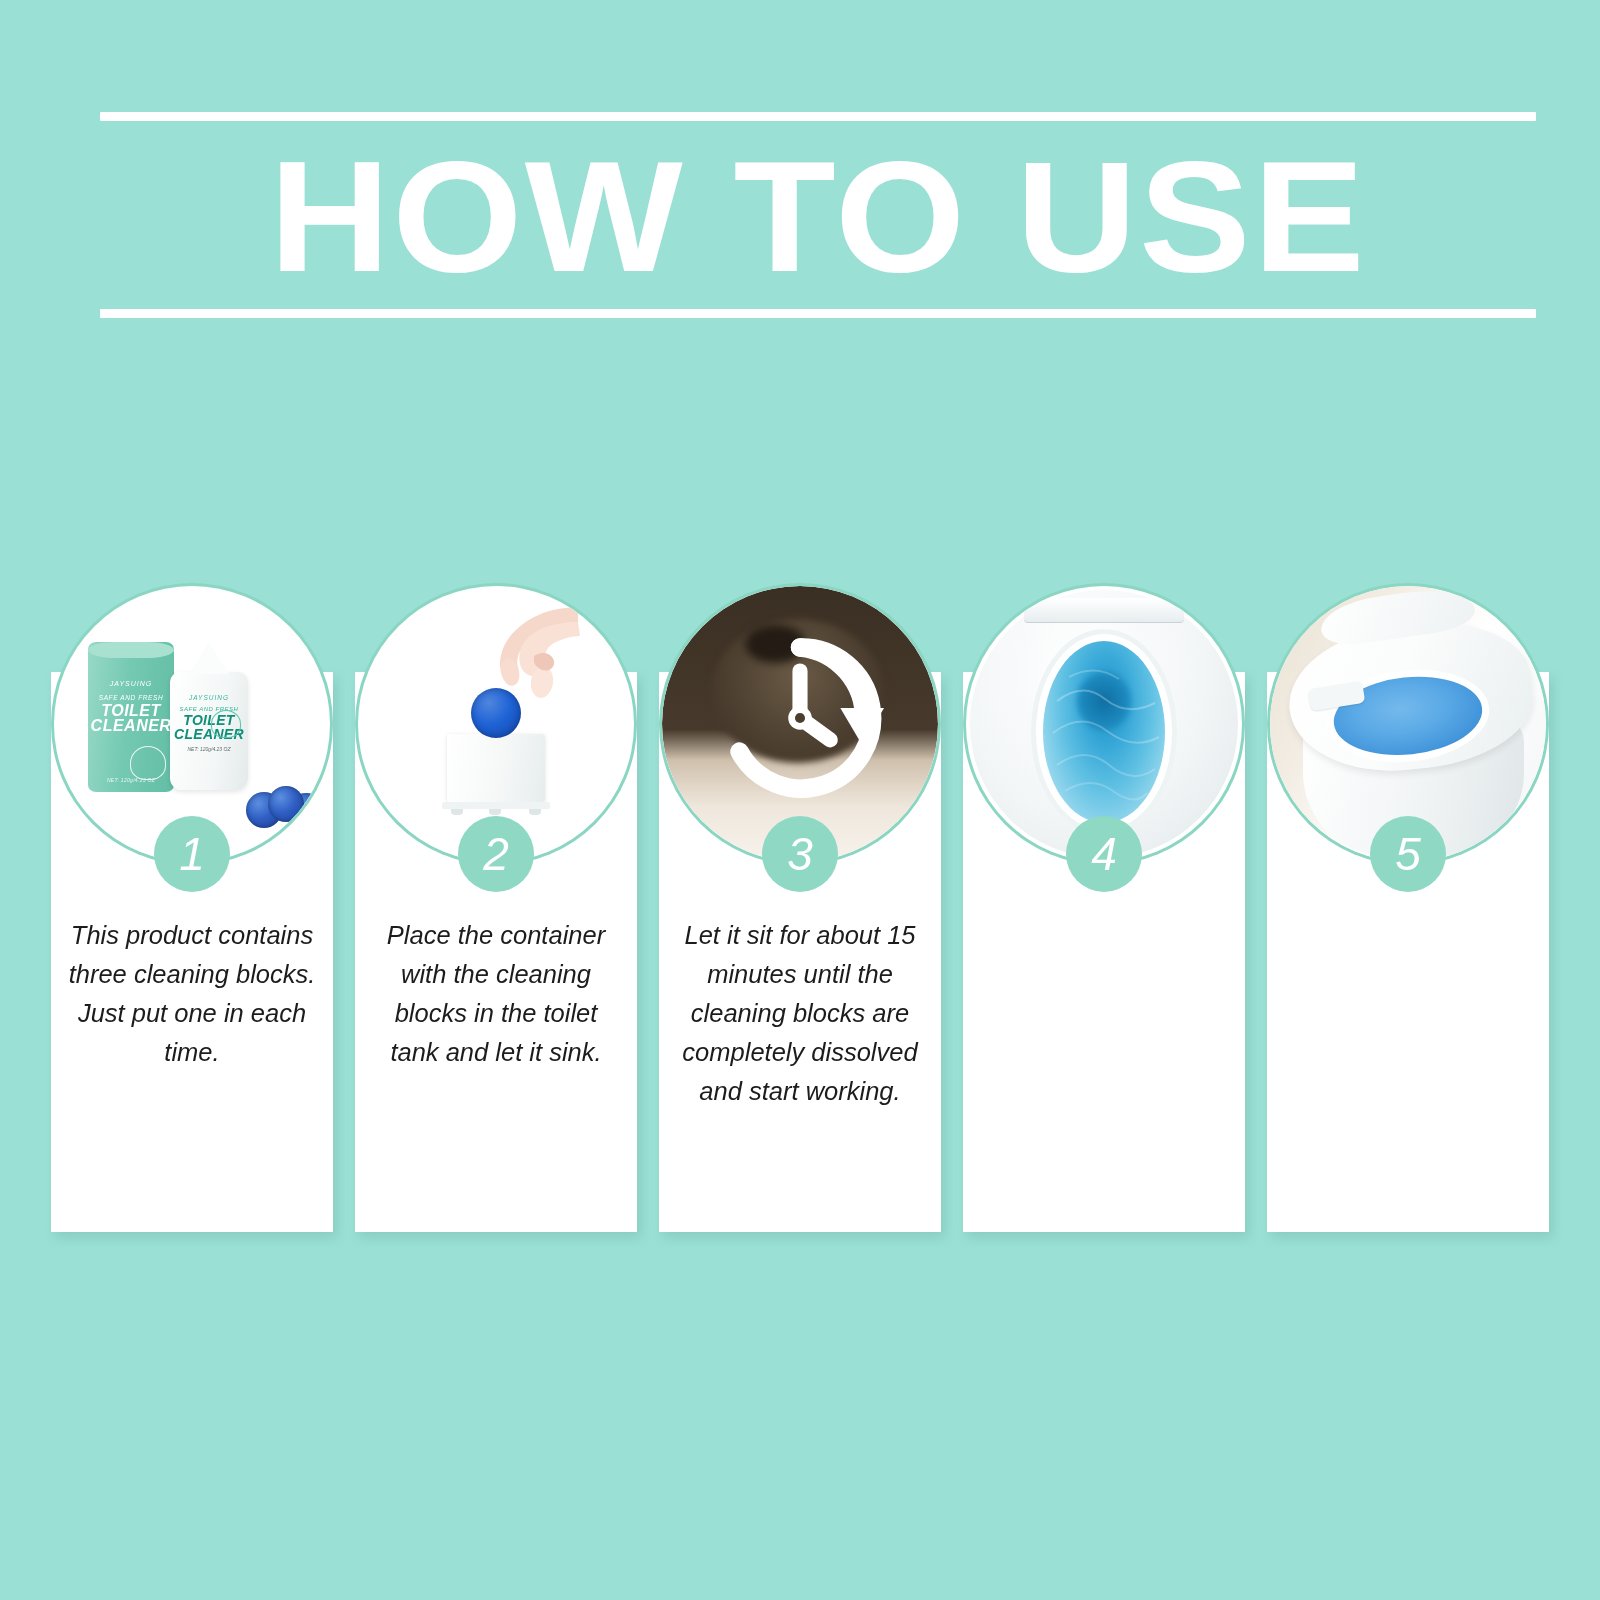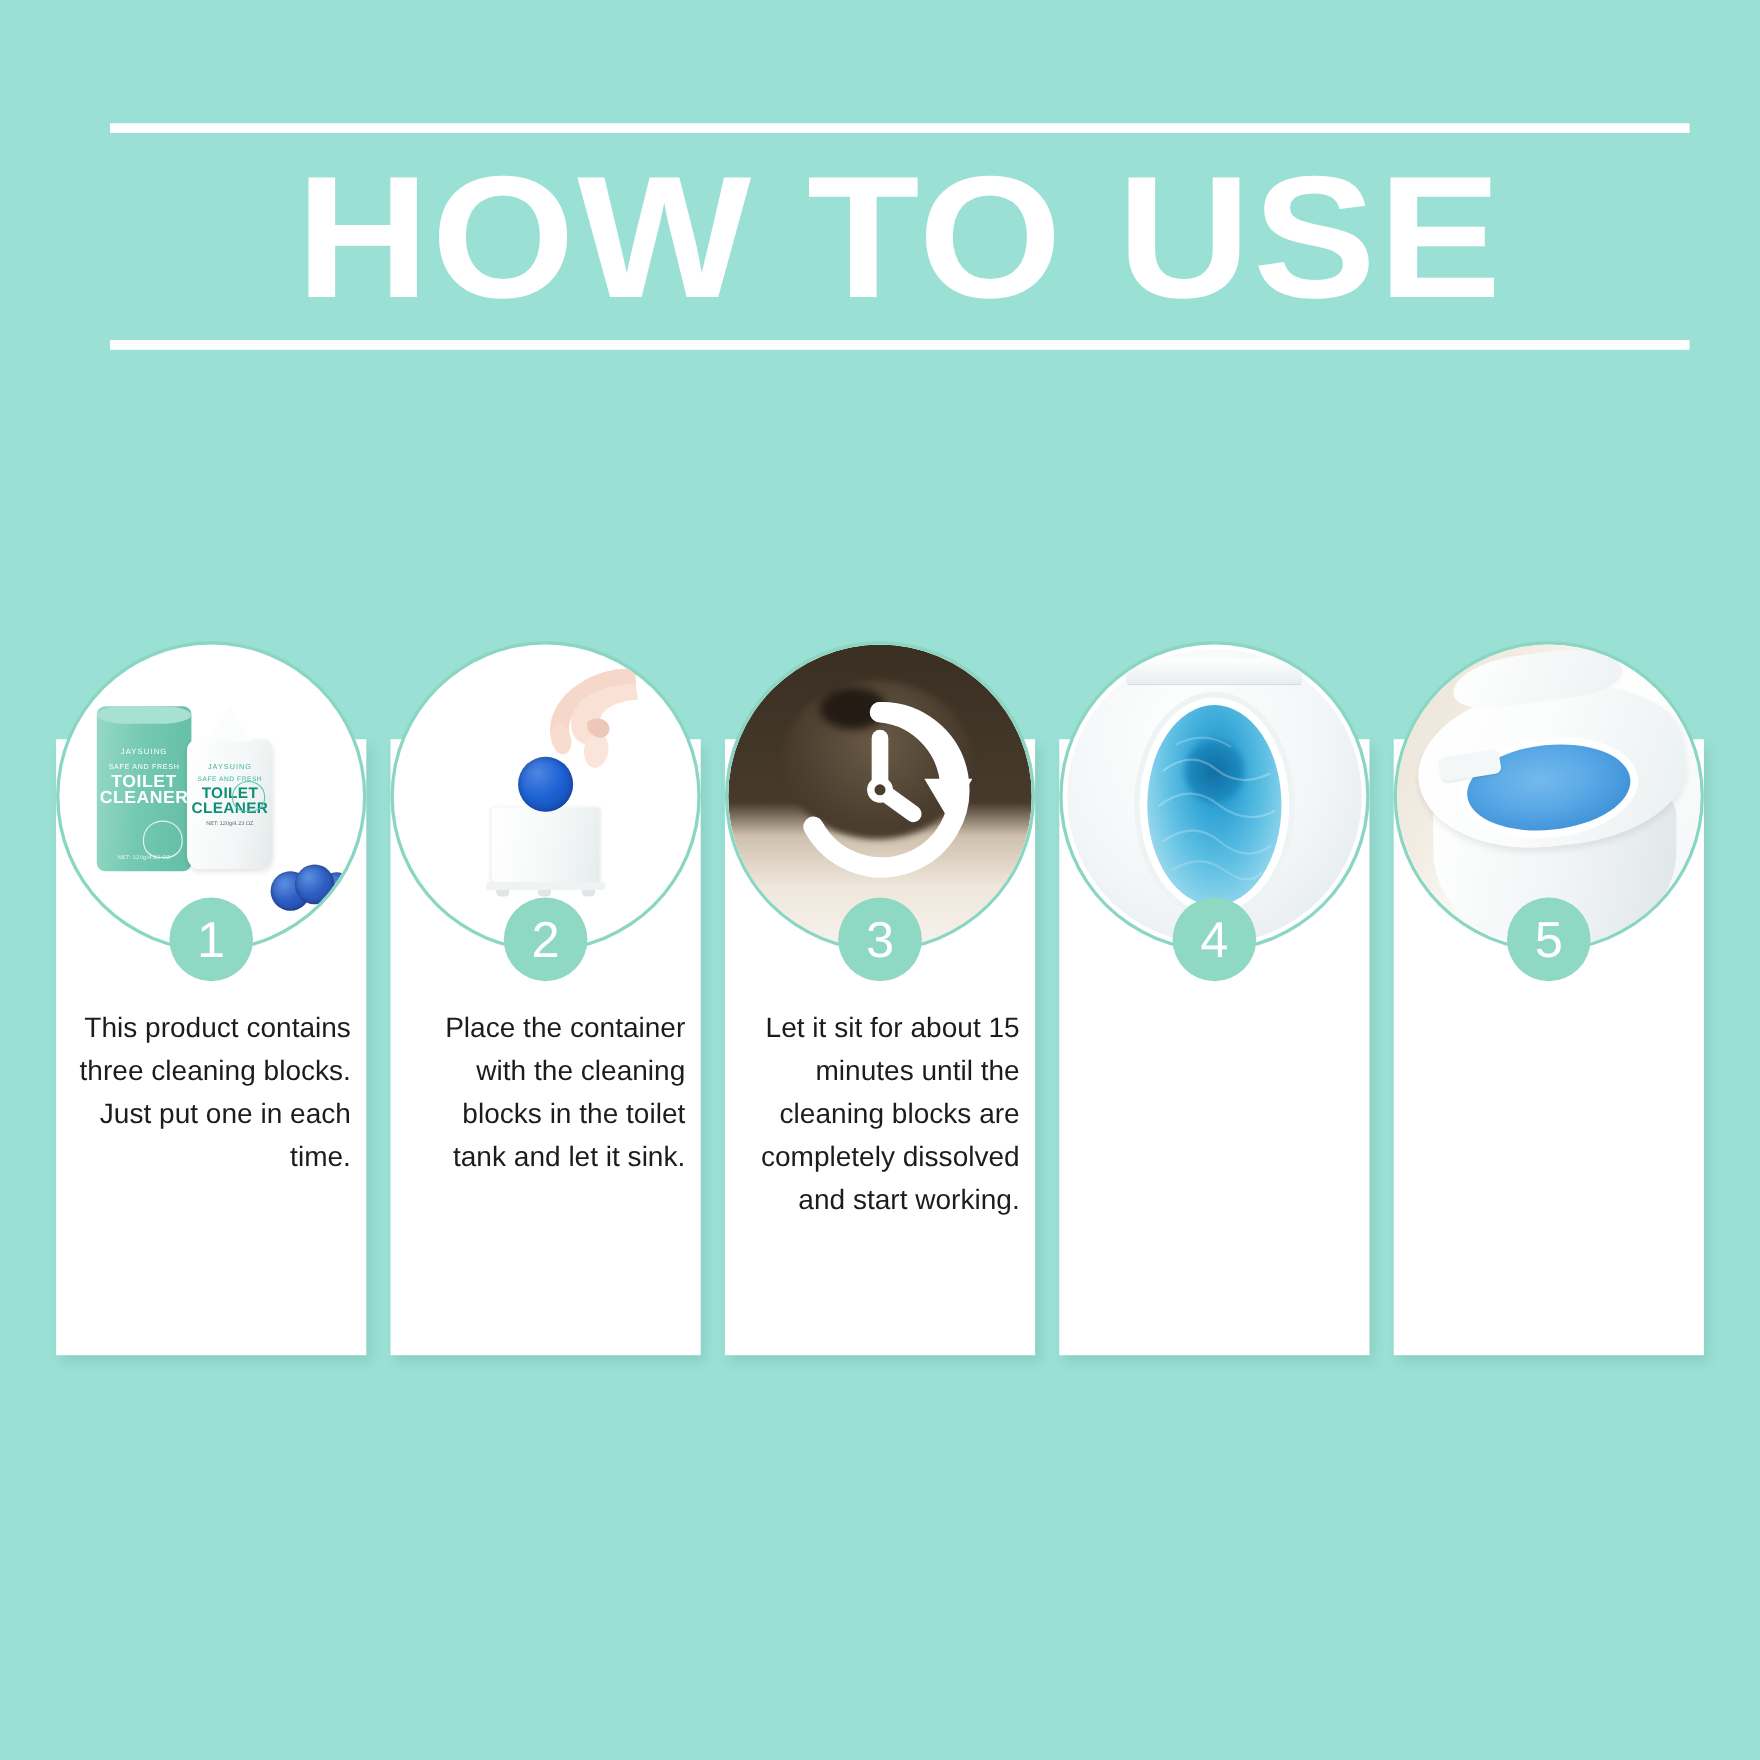--- a/index.html
+++ b/index.html
@@ -47,20 +47,21 @@
     width: 1498px;
     height: 648px;
     display: flex;
     justify-content: space-between;
     align-items: flex-start;
   }
   .card {
     position: relative;
     width: 282px;
     height: 646px;
+    font-style: italic;
   }
   .card-body {
     position: absolute;
     left: 0;
     top: 86px;
     width: 282px;
     height: 560px;
     background: #ffffff;
     box-shadow: 4px 6px 10px rgba(80,140,130,0.22);
   }
@@ -103,21 +104,21 @@
     justify-content: center;
     z-index: 6;
     line-height: 1;
   }
 
   .caption {
     position: absolute;
     left: 14px;
     right: 14px;
     top: 330px;
-    text-align: right;
+    text-align: center;
     font-size: 25.5px;
     line-height: 39px;
     color: #1c1c1c;
     z-index: 2;
   }
 
   
   .art { position:absolute; inset:0; }
 
   

